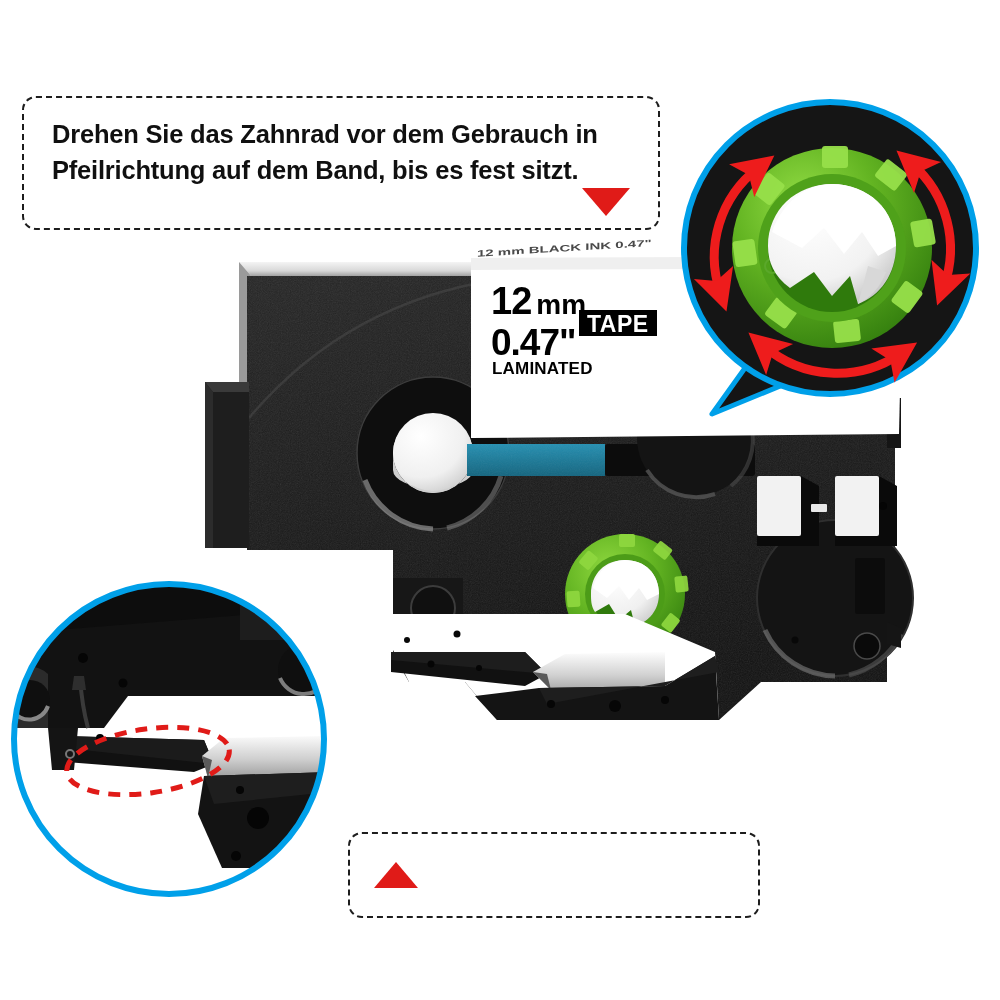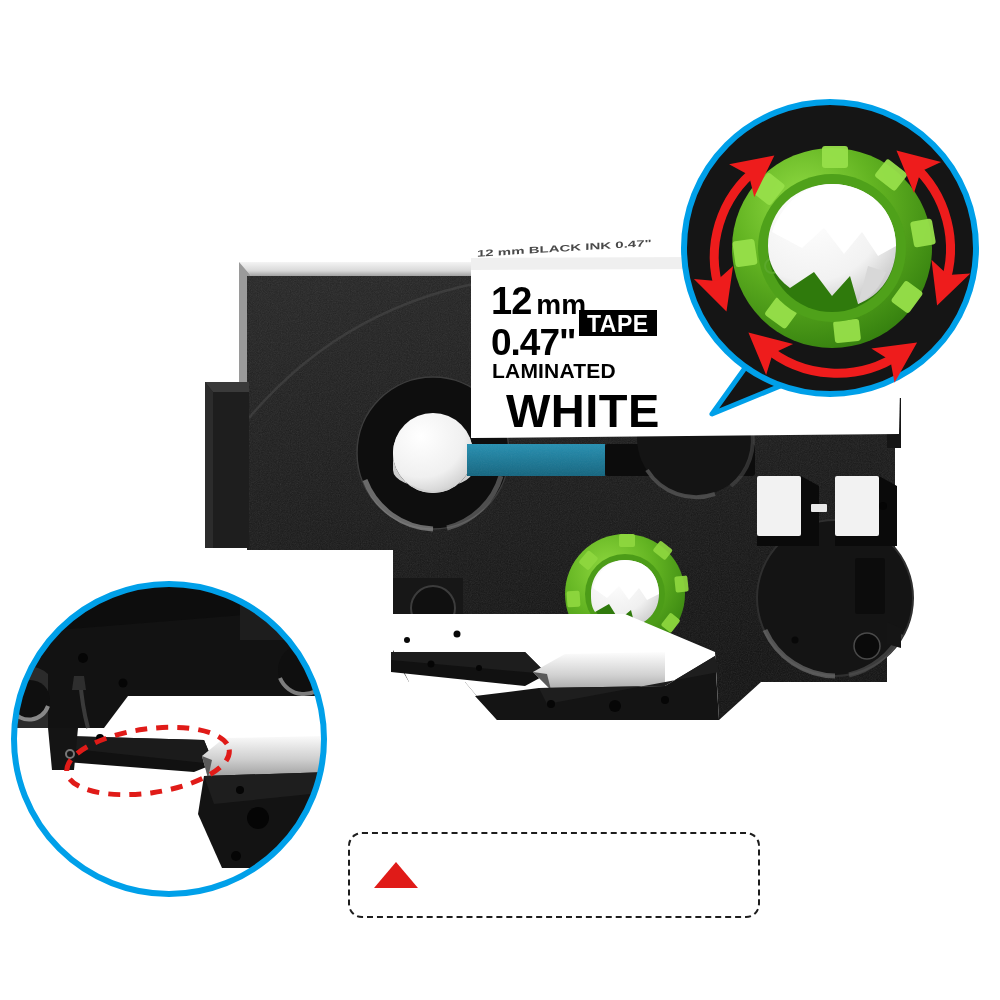--- a/index.html
+++ b/index.html
@@ -251,25 +251,23 @@
       <span style="font-size:28px;font-weight:600;color:#000;margin-left:5px;">mm</span>
     </div>
 
     <div style="position:absolute;left:22px;top:76px;font-size:37px;font-weight:700;
                 color:#000;letter-spacing:-1px;">0.47"</div>
 
     <div style="position:absolute;left:110px;top:64px;background:#000;color:#fff;
                 padding:3px 8px 0 8px;font-size:23px;font-weight:700;letter-spacing:0.5px;
                 line-height:1;">TAPE</div>
 
-    <div style="position:absolute;left:23px;top:113px;font-size:21px;font-weight:600;
+    <div style="position:absolute;left:23px;top:113px;font-size:17px;font-weight:600;
                 color:#000;letter-spacing:0.2px;">LAMINATED</div>
 
-    <div style="position:absolute;left:37px;top:137px;font-size:47px;font-weight:700;
-                color:#000;letter-spacing:0.5px;">WHITE</div>
   </div>
 
   <svg id="mag-gear" class="mag" viewBox="0 0 312 330">
     <defs>
       <radialGradient id="mgGearGrad" cx="0.36" cy="0.28" r="0.85">
         <stop offset="0%" stop-color="#93dd45"></stop>
         <stop offset="42%" stop-color="#63b422"></stop>
         <stop offset="100%" stop-color="#2c760b"></stop>
       </radialGradient>
       <radialGradient id="mgHub" cx="0.34" cy="0.25" r="0.9">
@@ -365,18 +363,22 @@
       <circle cx="228" cy="278" r="5" fill="#050505"></circle>
       <circle cx="92" cy="160" r="4" fill="#000"></circle>
       <circle cx="62" cy="176" r="4" fill="none" stroke="#777" stroke-width="2"></circle>
     </g>
 
     <ellipse cx="140" cy="183" rx="82" ry="32" transform="rotate(-8 140 183)" fill="none" stroke="#e01b18" stroke-width="5" stroke-dasharray="12 9"></ellipse>
 
     <circle cx="161" cy="161" r="155" fill="none" stroke="#00a0e9" stroke-width="6"></circle>
   </svg>
 
+  <div class="callout callout-top">
+    <div class="ctext">Drehen Sie das Zahnrad vor dem Gebrauch in Pfeilrichtung auf dem Band, bis es fest sitzt.</div>
+    <div class="tri-down"></div>
+  </div>
 
   <div class="callout callout-bottom">
     <div class="tri-up"></div>
   </div>
 
 </div>
 
 </body></html>

